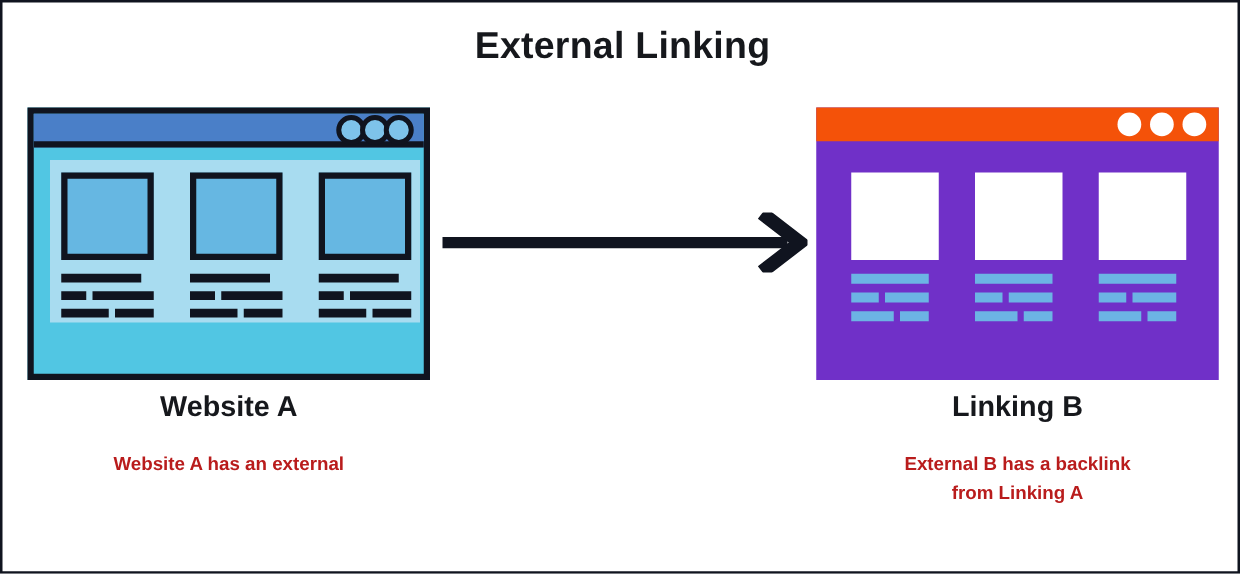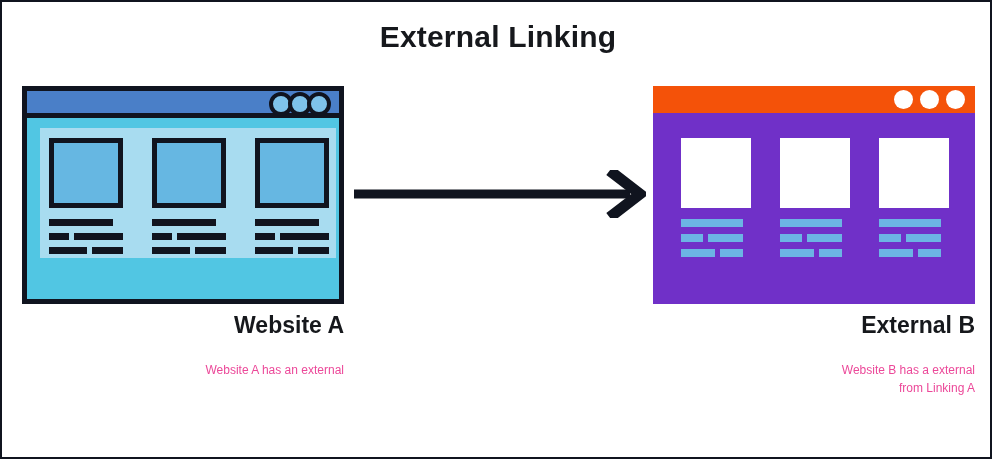--- a/index.html
+++ b/index.html
@@ -173,34 +173,34 @@
     left: 350px;
     top: 168px;
     width: 294px;
     height: 48px;
   }
 
   
   .caption-block {
     position: absolute;
     width: 322px;
-    text-align: right;
+    text-align: center;
   }
   #caption-a { left: 20px; top: 310px; }
   #caption-b { left: 651px; top: 310px; }
   .caption-title {
     font-size: 23px;
     font-weight: bold;
     color: #16181c;
     margin-bottom: 22px;
   }
   .caption-text {
-    font-size: 12px;
-    font-weight: normal;
-    color: #ec4899;
+    font-size: 15px;
+    font-weight: bold;
+    color: #b91c1c;
     line-height: 1.5;
   }
 </style>
 </head>
 <body>
 
 <div class="canvas">
 
   <div class="diagram-title">External Linking</div>
 
@@ -334,20 +334,20 @@
   </div>
 
   <div class="caption-block" id="caption-a">
     <div class="caption-title">Website A</div>
     <div class="caption-text">
       <div>Website A has an external</div>
     </div>
   </div>
 
   <div class="caption-block" id="caption-b">
-    <div class="caption-title">External B</div>
+    <div class="caption-title">Linking B</div>
     <div class="caption-text">
-      <div>Website B has a external</div>
+      <div>External B has a backlink</div>
       <div>from Linking A</div>
     </div>
   </div>
 
 </div>
 
 </body></html>

